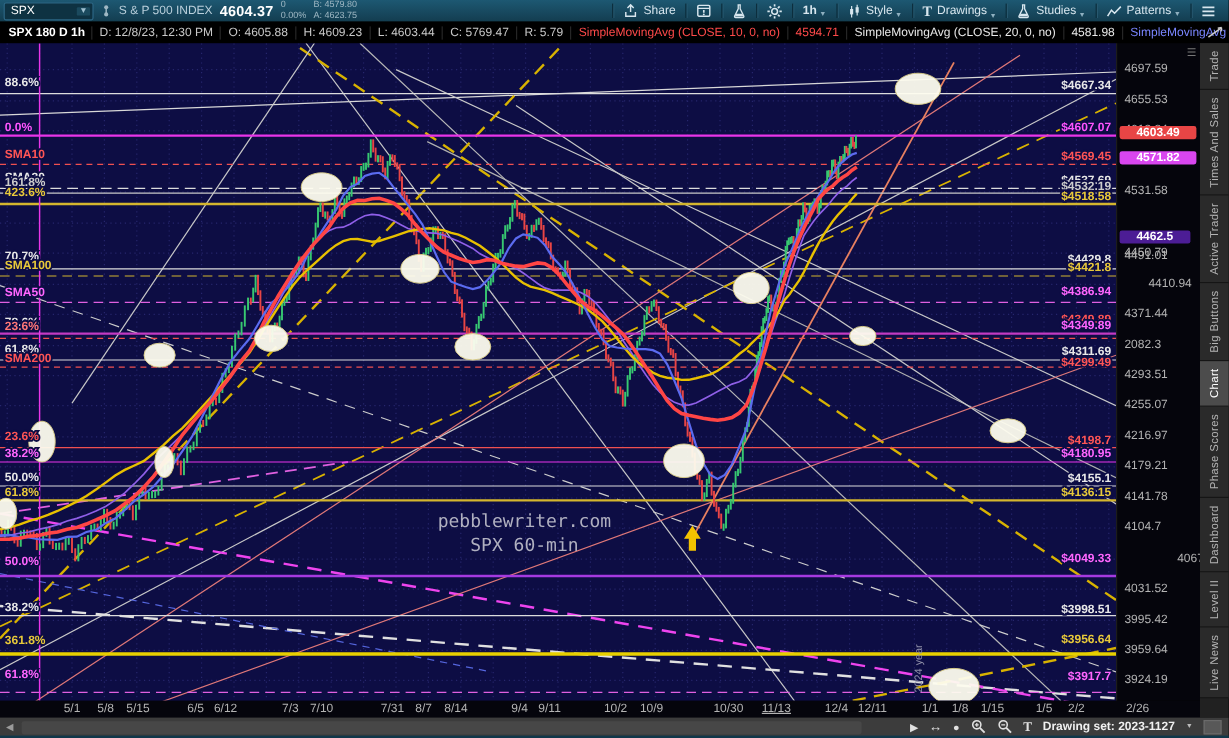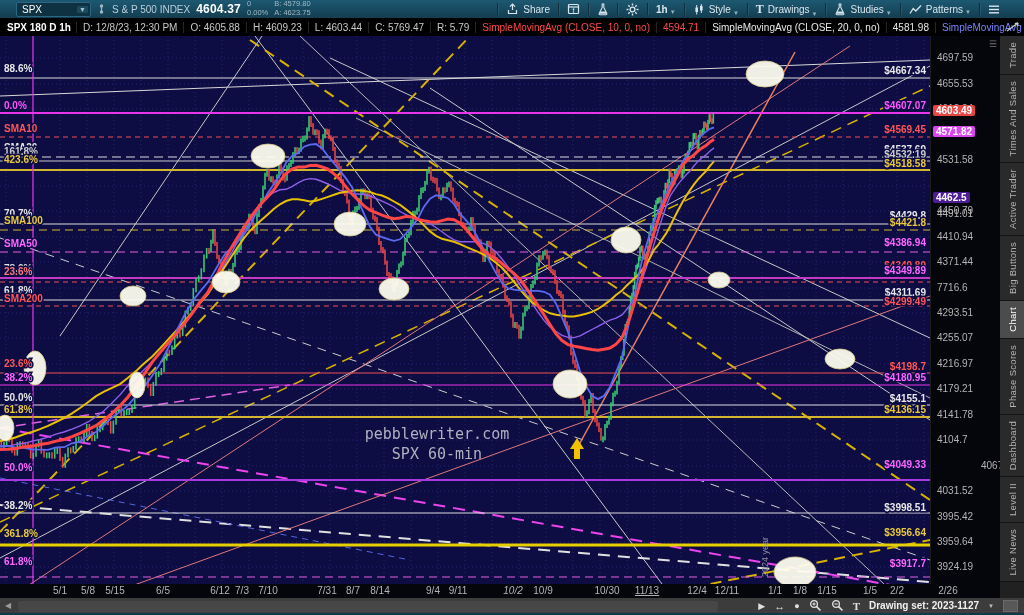--- a/index.html
+++ b/index.html
@@ -1,21 +1,21 @@
 <!DOCTYPE html>
 <html><head>
 <meta charset="utf-8">
 <style>
   html,body{margin:0;padding:0;background:#000;}
   body{width:1024px;height:615px;overflow:hidden;font-family:"Liberation Sans",sans-serif;}
   .app{position:relative;width:1024px;height:615px;background:#000;}
 
   
   .topbar{position:absolute;top:0;left:0;right:0;height:18px;background:linear-gradient(#1d5872,#133d50);
-    display:flex;align-items:center;gap:6px;padding:0 16px;box-sizing:border-box;color:#cfe0e8;font-size:10px;}
+    display:flex;align-items:center;gap:6px;padding:0 3px;box-sizing:border-box;color:#cfe0e8;font-size:10px;}
   .symbox{display:flex;align-items:center;justify-content:space-between;background:#0e3242;border:1px solid #2c6684;
     height:13px;width:66px;padding:0 2px 0 5px;border-radius:2px;color:#fff;font-size:10px;cursor:pointer;}
   .symarrow{font-size:7px;color:#9fc0d0;background:#1b4a5e;padding:0 2px;border-radius:1px;}
   .desc{color:#b9cfdb;white-space:nowrap;}
   .last{font-weight:bold;font-size:12px;color:#fff;letter-spacing:.2px;}
   .micro{display:flex;flex-direction:column;font-size:7.5px;line-height:1.15;color:#9fb8c4;white-space:nowrap;}
   .vsep{width:1px;height:12px;background:#0c2e3d;box-shadow:1px 0 0 #27586f;flex:0 0 1px;}
   .tb-right{margin-left:auto;display:flex;align-items:center;gap:0;}
   .tbtn{display:flex;align-items:center;gap:4px;padding:0 8px;cursor:pointer;white-space:nowrap;color:#d8e6ee;}
   .tbtn .dd{font-size:6px;color:#8fb0c0;align-self:flex-end;margin-left:-2px;}
@@ -30,21 +30,21 @@
 
   
   .chart-area{position:absolute;top:36px;left:0;width:930px;height:548px;background:#0d0d44;overflow:hidden;}
   .chart-area svg{position:absolute;top:0;left:0;}
   svg text{font-family:"Liberation Sans",sans-serif;}
   .wmark{font-family:"DejaVu Sans Mono",monospace;}
 
   
   .price-axis{position:absolute;top:36px;left:930px;width:70px;height:548px;background:#05050c;border-left:1px solid #1c1c1c;cursor:ns-resize;}
   .ptick{position:absolute;left:6px;font-size:10px;color:#b4b4b4;white-space:nowrap;}
-  .pbadge{position:absolute;left:2px;font-size:10px;font-weight:bold;color:#fff;padding:0 3px;border-radius:2px;white-space:nowrap;}
+  .pbadge{position:absolute;left:2px;font-size:10px;font-weight:bold;color:#fff;padding:0 14px;border-radius:2px;white-space:nowrap;}
   .axis-menu{position:absolute;top:3px;right:4px;color:#777;font-size:9px;}
 
   
   .date-axis{position:absolute;top:584px;left:0;width:1000px;height:30px;background:#05050c;cursor:ew-resize;}
   .dtick{position:absolute;top:1px;font-size:10px;color:#b4b4b4;transform:translateX(-50%);white-space:nowrap;}
 
   
   .side-tabs{position:absolute;top:36px;left:1000px;width:24px;height:562px;background:#212121;display:flex;flex-direction:column;box-sizing:border-box;}
   .stab{display:flex;align-items:center;justify-content:center;padding:6px 0;border-bottom:1px solid #151515;cursor:pointer;background:#2a2a2a;}
   .stab span{writing-mode:vertical-rl;transform:rotate(180deg);font-size:9.5px;color:#b4b4b4;letter-spacing:.3px;}
@@ -758,23 +758,23 @@
   </div>
 
   <div class="price-axis" id="price-axis">
     <span class="axis-menu">☰</span>
   <div class="ptick" style="top: 16px;">4697.59</div>
       <div class="ptick" style="top: 42px;">4655.53</div>
       <div class="ptick" style="top: 67px;">4613.84</div>
       <div class="ptick" style="top: 118px;">4531.58</div>
       <div class="ptick" style="top: 144px; margin-top: 28px;">4491.01</div>
       <div class="ptick" style="top: 169px;">4450.79</div>
-      <div class="ptick" style="top: 195px;">4410.94</div>
+      <div class="ptick" style="top: 195px; margin-left: 20px;">4410.94</div>
       <div class="ptick" style="top: 220px;">4371.44</div>
-      <div class="ptick" style="top: 246px;">7716.6</div>
+      <div class="ptick" style="top: 246px;">2082.3</div>
       <div class="ptick" style="top: 271px;">4293.51</div>
       <div class="ptick" style="top: 296px;">4255.07</div>
       <div class="ptick" style="top: 322px;">4216.97</div>
       <div class="ptick" style="top: 347px;">4179.21</div>
       <div class="ptick" style="top: 373px;">4141.78</div>
       <div class="ptick" style="top: 398px;">4104.7</div>
       <div class="ptick" style="top: 424px; margin-left: 44px;">4067.94</div>
       <div class="ptick" style="top: 449px;">4031.52</div>
       <div class="ptick" style="top: 475px;">3995.42</div>
       <div class="ptick" style="top: 500px;">3959.64</div>
@@ -782,29 +782,29 @@
       <div class="pbadge" style="top: 69px; background: rgb(232, 69, 69);">4603.49</div>
       <div class="pbadge" style="top: 90px; background: #d946ef;">4571.82</div>
       <div class="pbadge" style="top: 156px; background: #4c1d95;">4462.5</div>
     </div>
 
   <div class="date-axis" id="date-axis">
       <div class="dtick" style="left: 60px;">5/1</div>
       <div class="dtick" style="left: 88px;">5/8</div>
       <div class="dtick" style="left: 115px;">5/15</div>
       <div class="dtick" style="left: 163px;">6/5</div>
-      <div class="dtick" style="left: 188px; margin-left: 32px;">6/12</div>
+      <div class="dtick" style="left: 188px;">6/12</div>
       <div class="dtick" style="left: 242px;">7/3</div>
       <div class="dtick" style="left: 268px;">7/10</div>
       <div class="dtick" style="left: 327px;">7/31</div>
       <div class="dtick" style="left: 353px;">8/7</div>
       <div class="dtick" style="left: 380px;">8/14</div>
       <div class="dtick" style="left: 433px;">9/4</div>
       <div class="dtick" style="left: 458px;">9/11</div>
-      <div class="dtick" style="left: 513px; font-style: italic;">10/2</div>
+      <div class="dtick" style="left: 513px;">10/2</div>
       <div class="dtick" style="left: 543px;">10/9</div>
       <div class="dtick" style="left: 607px;">10/30</div>
       <div class="dtick" style="left: 647px; text-decoration: underline;">11/13</div>
       <div class="dtick" style="left: 697px;">12/4</div>
       <div class="dtick" style="left: 727px;">12/11</div>
       <div class="dtick" style="left: 775px;">1/1</div>
       <div class="dtick" style="left: 800px;">1/8</div>
       <div class="dtick" style="left: 827px;">1/15</div>
       <div class="dtick" style="left: 870px;">1/5</div>
       <div class="dtick" style="left: 897px;">2/2</div>

